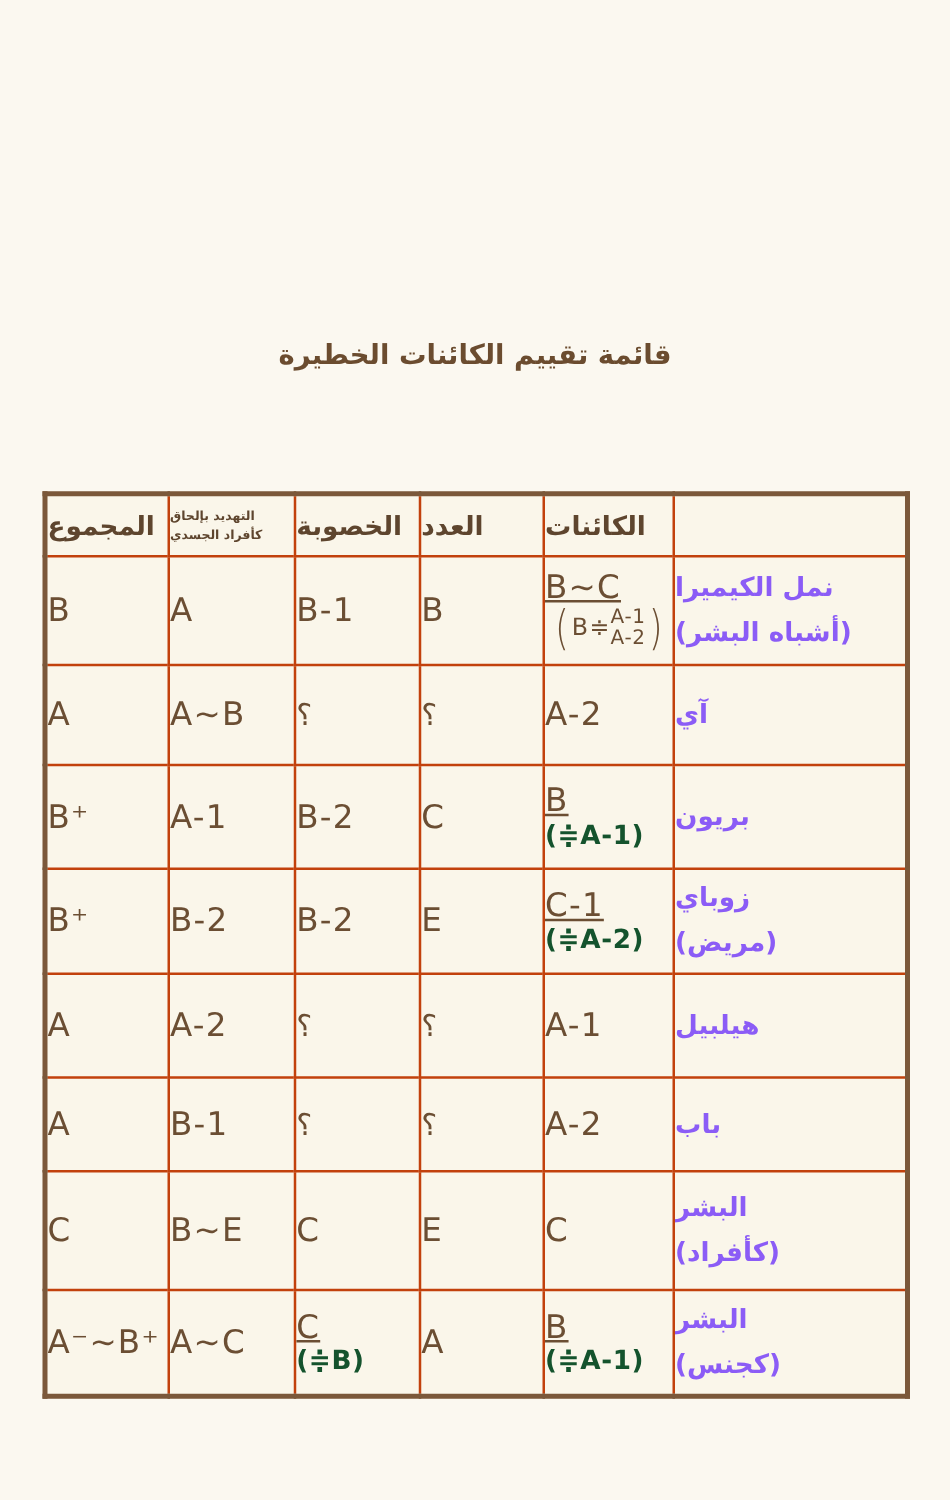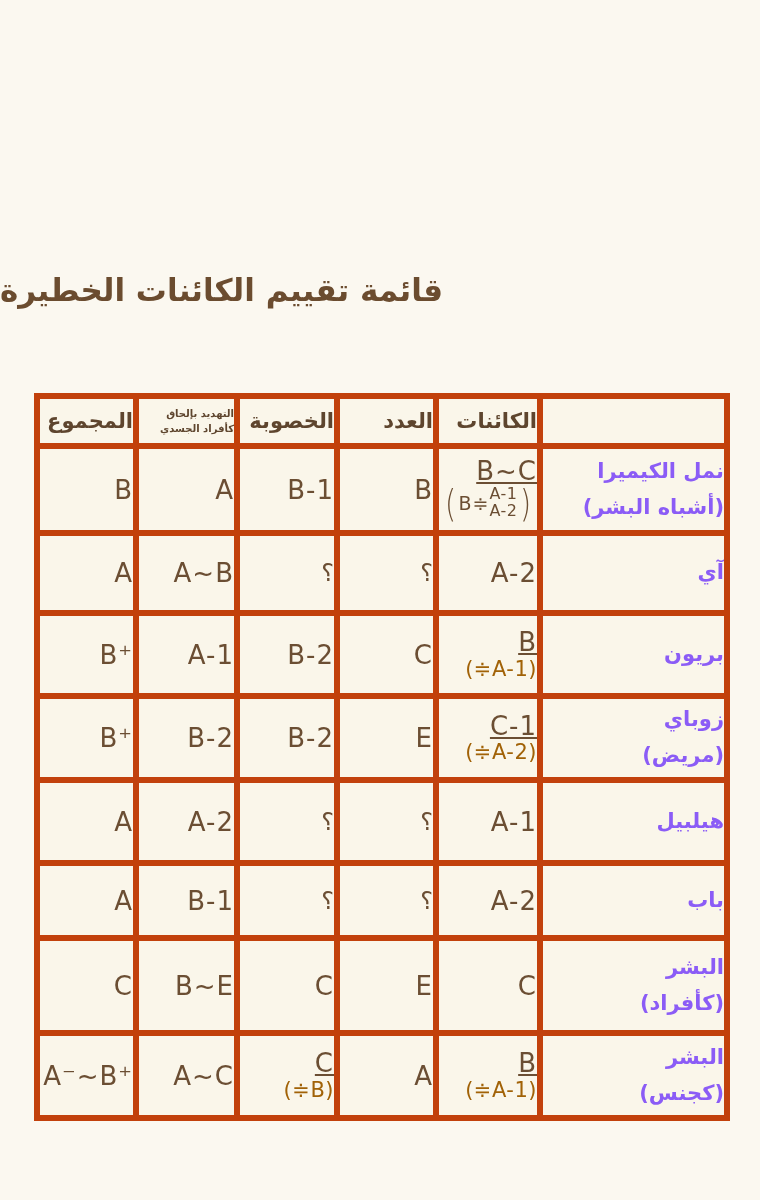--- a/index.html
+++ b/index.html
@@ -6,38 +6,38 @@
   body {
     width: 760px; height: 1200px;
     background: #fbf8f0;
     font-family: "DejaVu Sans", sans-serif;
     position: relative;
     overflow: hidden;
   }
   .page-title {
     position: absolute;
     top: 272px; left: 0; width: 760px;
-    text-align: left;
-    font-size: 31px;
+    text-align: center;
+    font-size: 22px;
     font-weight: 700;
     color: #6b4c2f;
     direction: rtl;
   }
   table.assess {
     position: absolute;
     left: 34px; top: 393px;
     width: 690px;
     border-collapse: collapse;
     background: #faf6ea;
     table-layout: fixed;
     direction: rtl;
   }
   table.assess td, table.assess th {
-    border: 6px solid #c2410c;
-    text-align: right;
+    border: 2px solid #c2410c;
+    text-align: left;
     vertical-align: middle;
     padding: 0;
     overflow: hidden;
   }
   table.assess { border: 4px solid #7b583a; }
   
   th.hdr {
     font-size: 21px;
     font-weight: 700;
     color: #5e452e;
@@ -54,23 +54,24 @@
   .qmark { font-size: 24px; letter-spacing: 0; }
   .name-cell {
     font-size: 21px;
     font-weight: 700;
     color: #8b5cf6;
     line-height: 1.7;
   }
   .subline {
     direction: ltr;
     font-size: 21px;
-    color: #a16207;
+    color: #14532d;
     line-height: 1.15;
     letter-spacing: 0.5px;
+    font-weight: bold;
   }
   .mainline { line-height: 1.1; text-decoration: underline; }
   
   .paren-row {
     direction: ltr;
     display: flex;
     align-items: center;
     justify-content: center;
     color: #6b4e33;
     margin-top: -2px;

